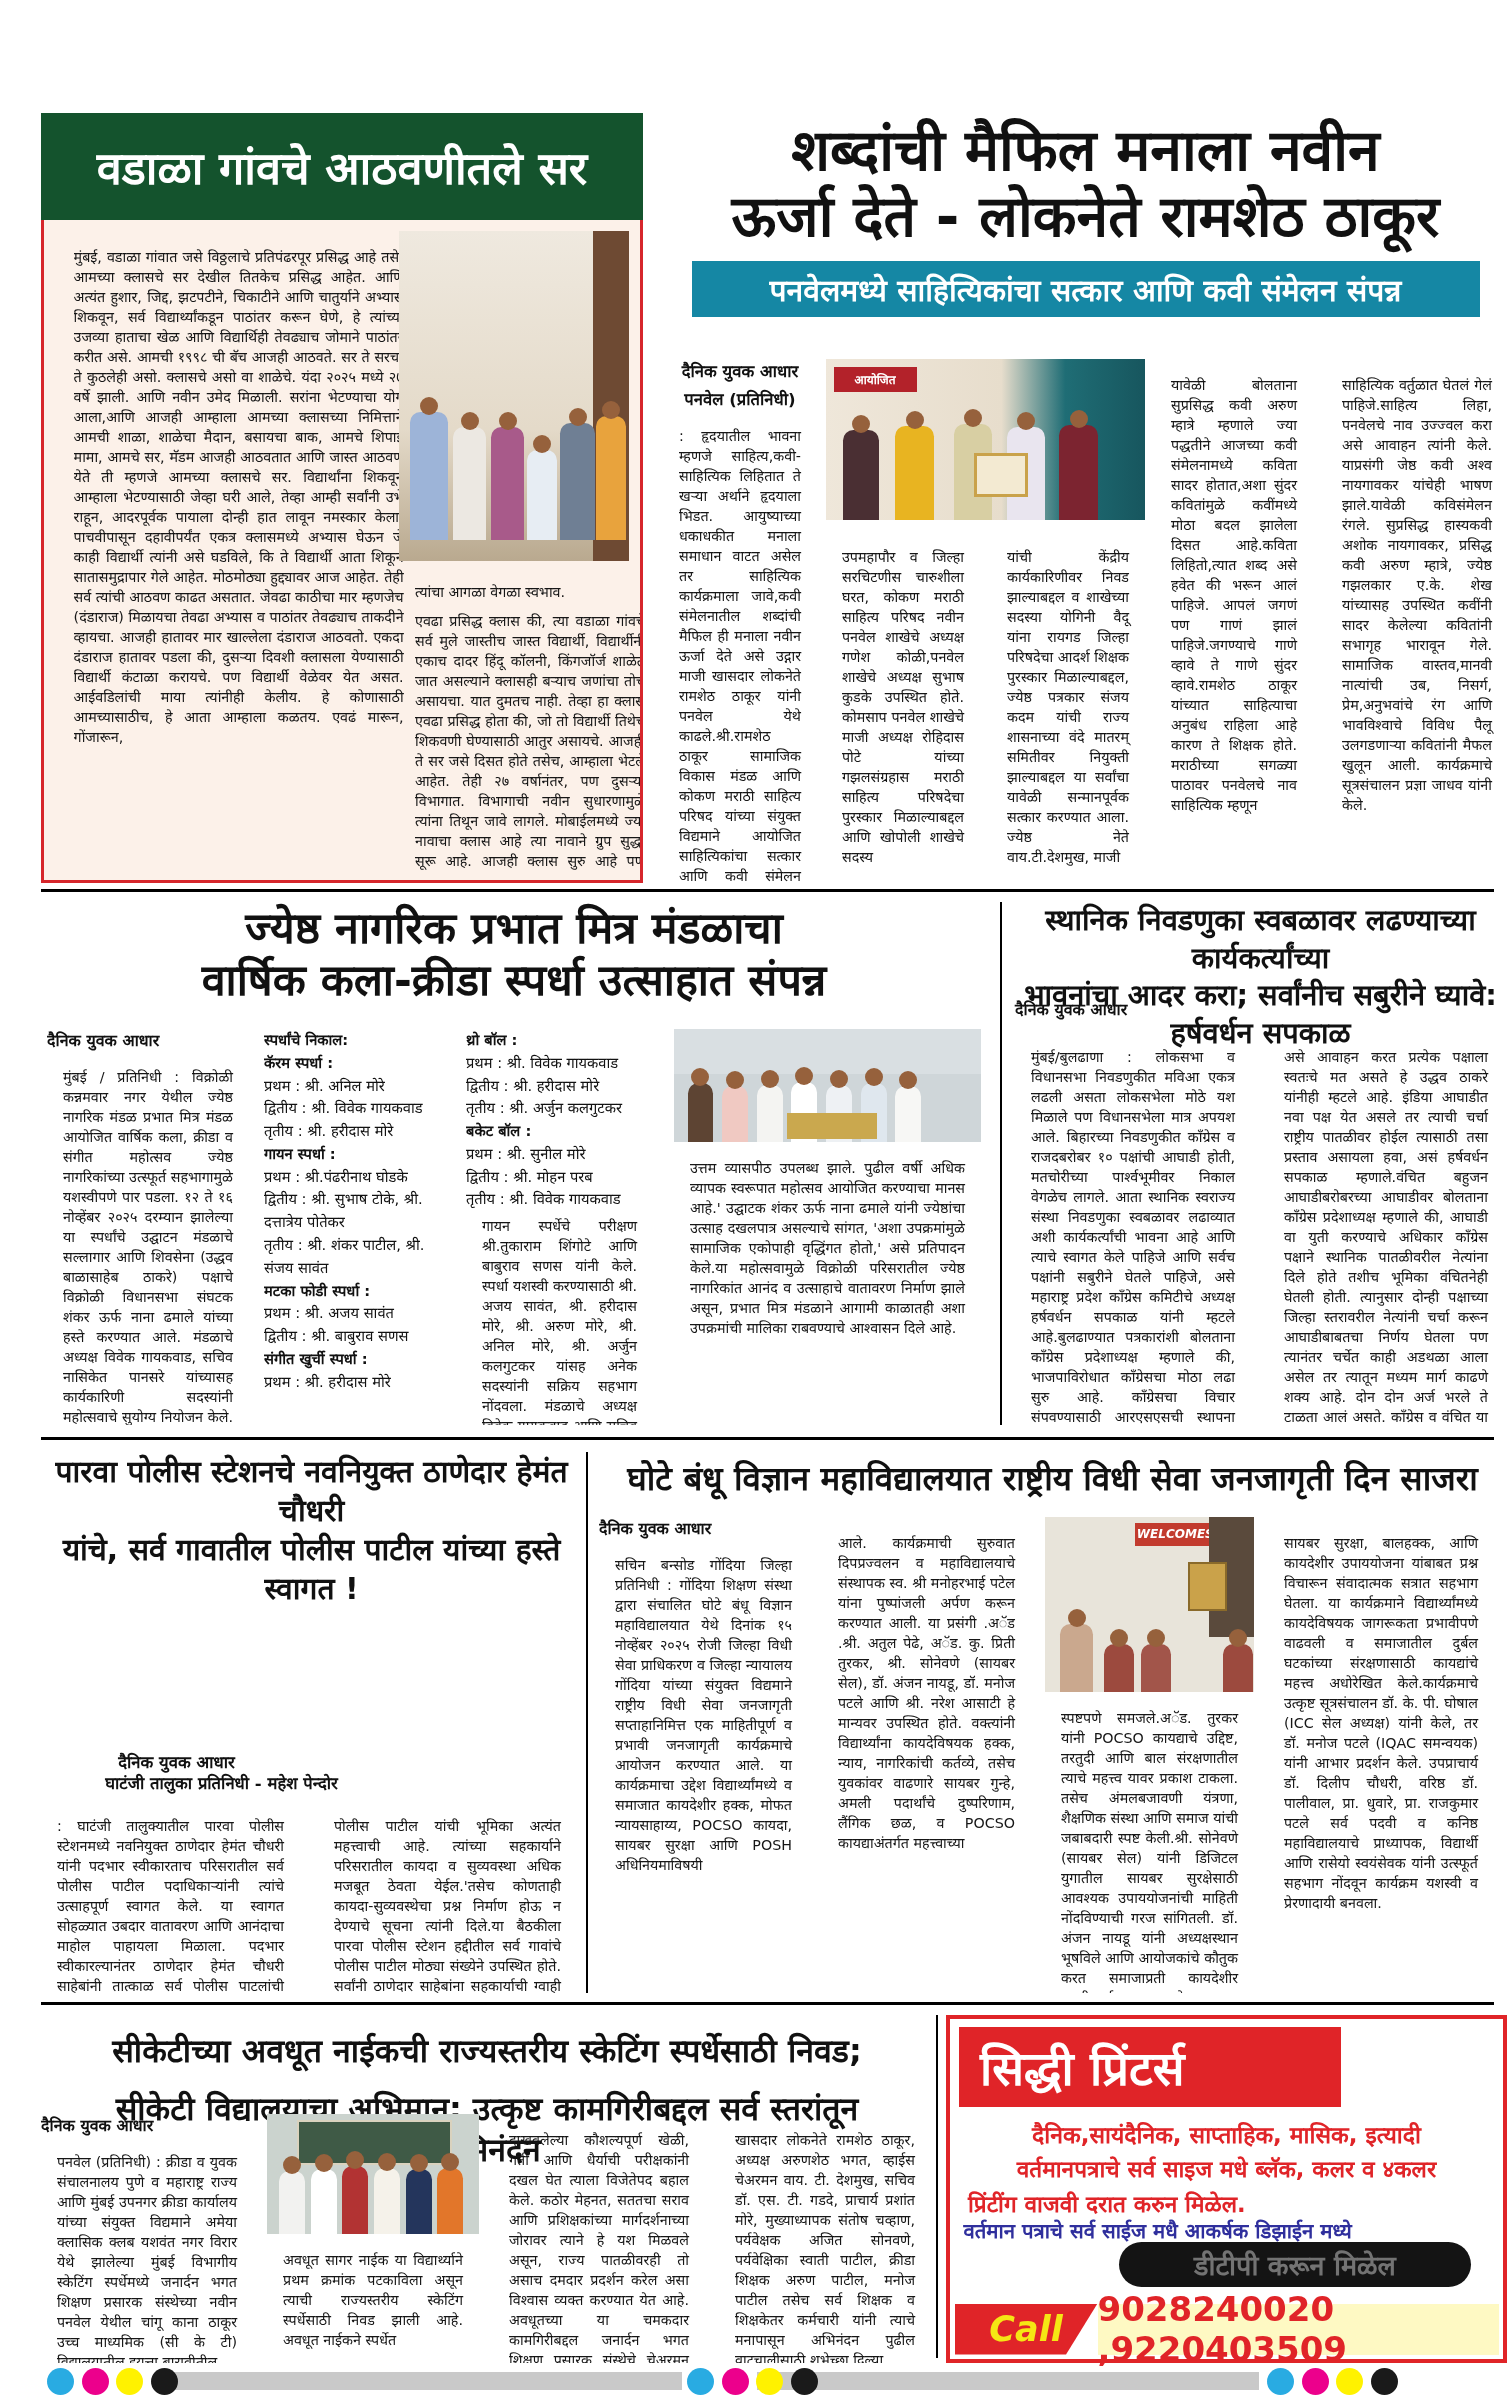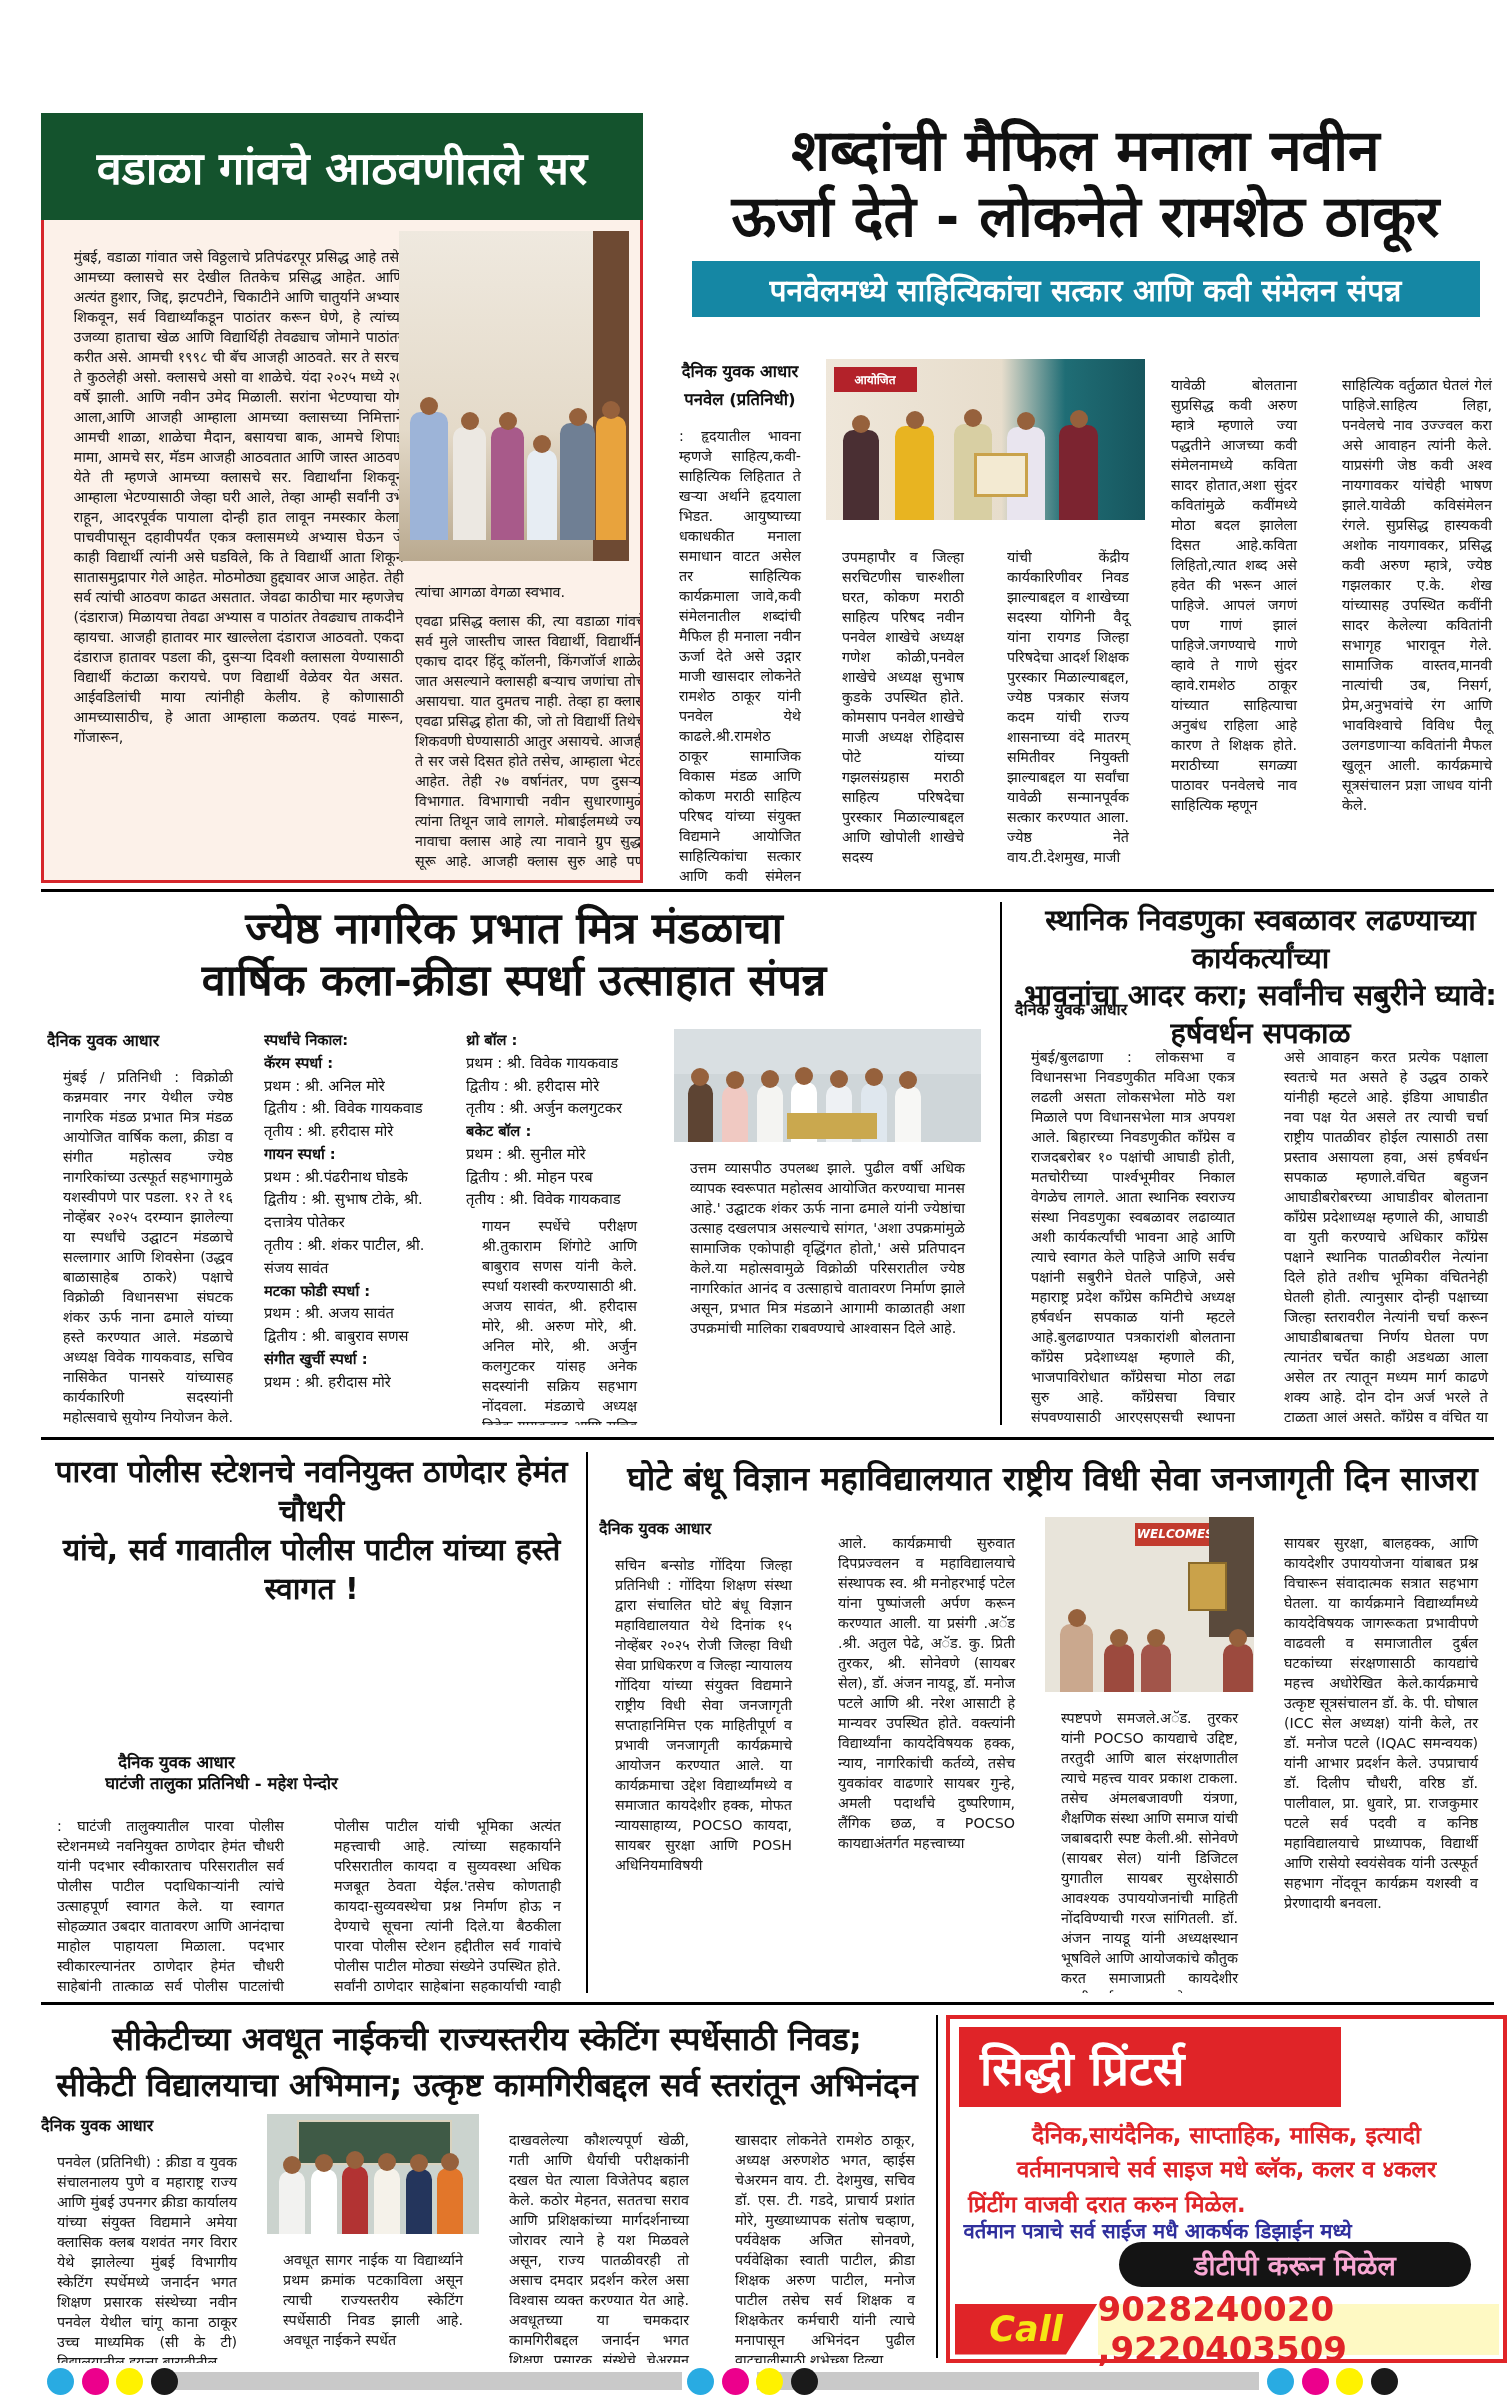--- a/index.html
+++ b/index.html
@@ -60,32 +60,32 @@
   .po-photo{left:3px;top:92px;width:533px;height:197px;background:#e7e3d3;}
   .po-col{position:absolute;top:348px;bottom:0;width:259px;overflow:hidden;}
   
   .art-gh{left:599px;top:1452px;width:907px;height:541px;}
   .gh-h{font-size:33px;font-weight:bold;text-align:center;margin:3px 0 0 0;}
   .gh-content{position:absolute;top:65px;left:0;right:0;bottom:0;}
   .gh-col{position:absolute;top:0;bottom:0;overflow:hidden;}
   .gh-photo{position:relative;width:100%;height:175px;background:#e8e4da;overflow:hidden;margin-bottom:6px;}
   
   .art-sk{left:41px;top:2015px;width:892px;height:348px;}
-  .sk-h{font-size:32px;font-weight:bold;text-align:center;line-height:1.3;margin:4px;}
+  .sk-h{font-size:32px;font-weight:bold;text-align:center;line-height:1.3;margin:16px;}
   .sk-content{position:absolute;top:99px;left:0;right:0;bottom:0;}
   .sk-col{position:absolute;top:0;bottom:0;width:212px;overflow:hidden;}
   .sk-photo{position:relative;width:100%;height:120px;background:#cbd3ce;overflow:hidden;margin-bottom:6px;}
   
   .ad{left:946px;top:2015px;width:553px;height:340px;border:4.5px solid #e02428;background:#fff;}
   .ad-head{position:absolute;left:9px;top:7.5px;width:361px;height:80px;background:#e02428;color:#fff;
         font-size:47px;font-weight:bold;display:flex;align-items:center;padding-left:21px;}
   .ad-line{position:absolute;left:7.5px;right:7.5px;text-align:center;color:#e02428;font-weight:bold;}
   .ad-blue{color:#2f2f9d;}
   .ad-pill{position:absolute;left:169px;top:223px;width:352px;height:45px;background:#141414;border-radius:24px;
-        color:#f9a8d4;font-size:27px;font-weight:bold;display:flex;align-items:center;justify-content:center;}
+        color:#737373;font-size:27px;font-weight:bold;display:flex;align-items:center;justify-content:center;}
   .ad-callrow{position:absolute;left:4.5px;right:4.5px;bottom:4.5px;height:51px;display:flex;}
   .ad-call{width:143px;background:#e02428;color:#f5e614;font-size:35px;font-weight:bold;font-style:italic;
         display:flex;align-items:center;justify-content:center;clip-path:polygon(0 0,100% 0,78% 100%,0 100%);}
   .ad-phones{flex:1;background:#fef9c3;color:#e02428;font-size:34px;font-weight:bold;
         display:flex;align-items:center;justify-content:center;}
   
   .fbar{position:absolute;top:2372px;height:18px;background:#c9c9c9;}
   .dots{position:absolute;top:2368px;display:flex;gap:7.5px;}
   .dot{width:27px;height:27px;border-radius:50%;}
   .sign{position:absolute;color:#fff;font-weight:bold;display:flex;align-items:center;justify-content:center;}

